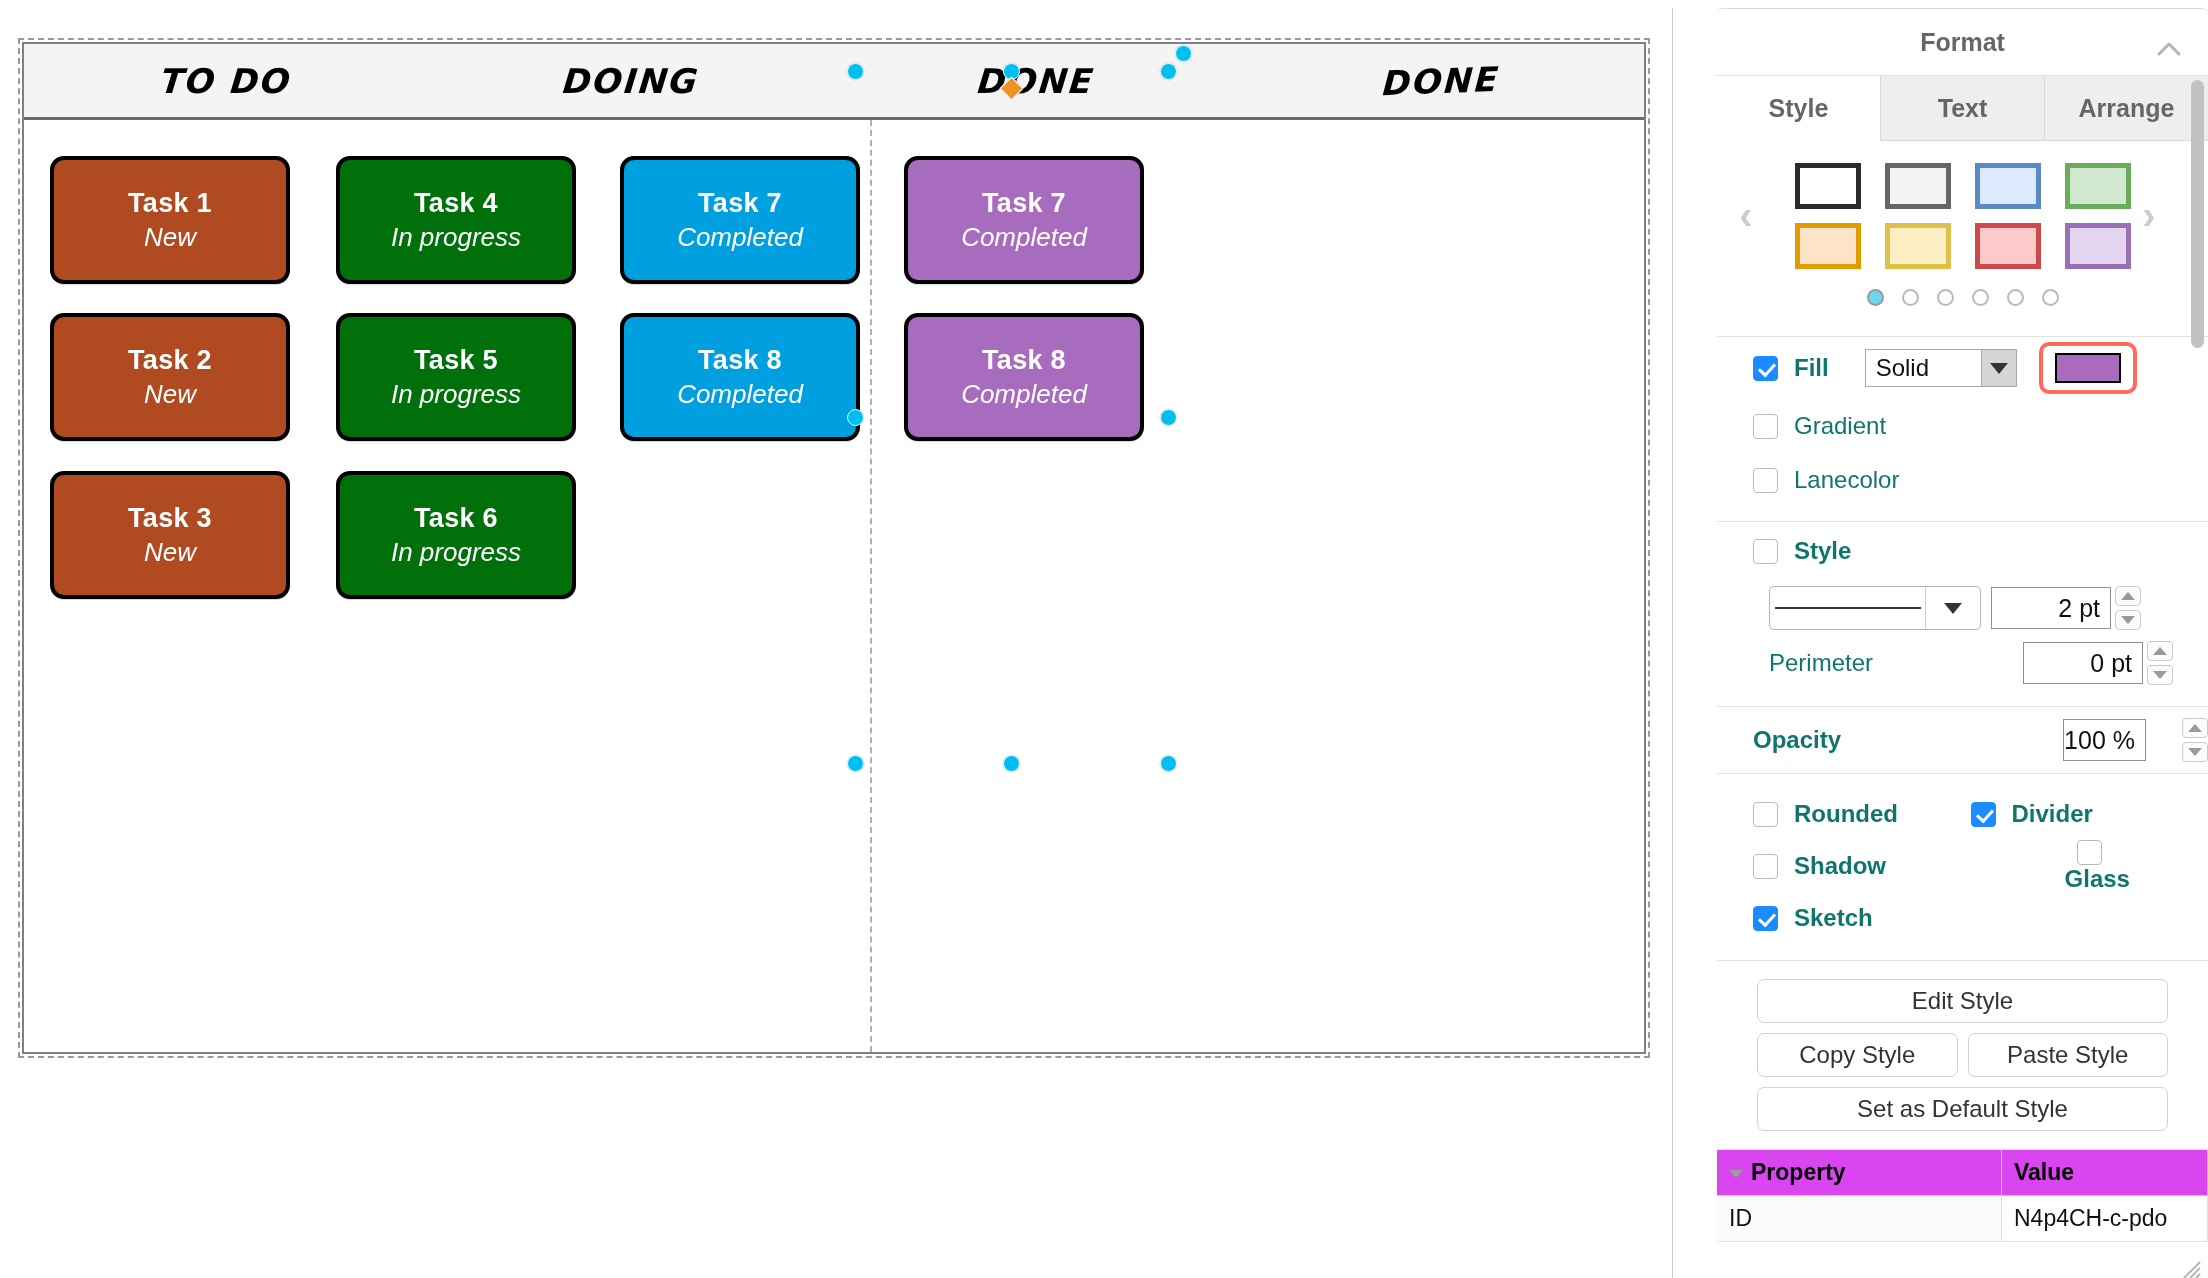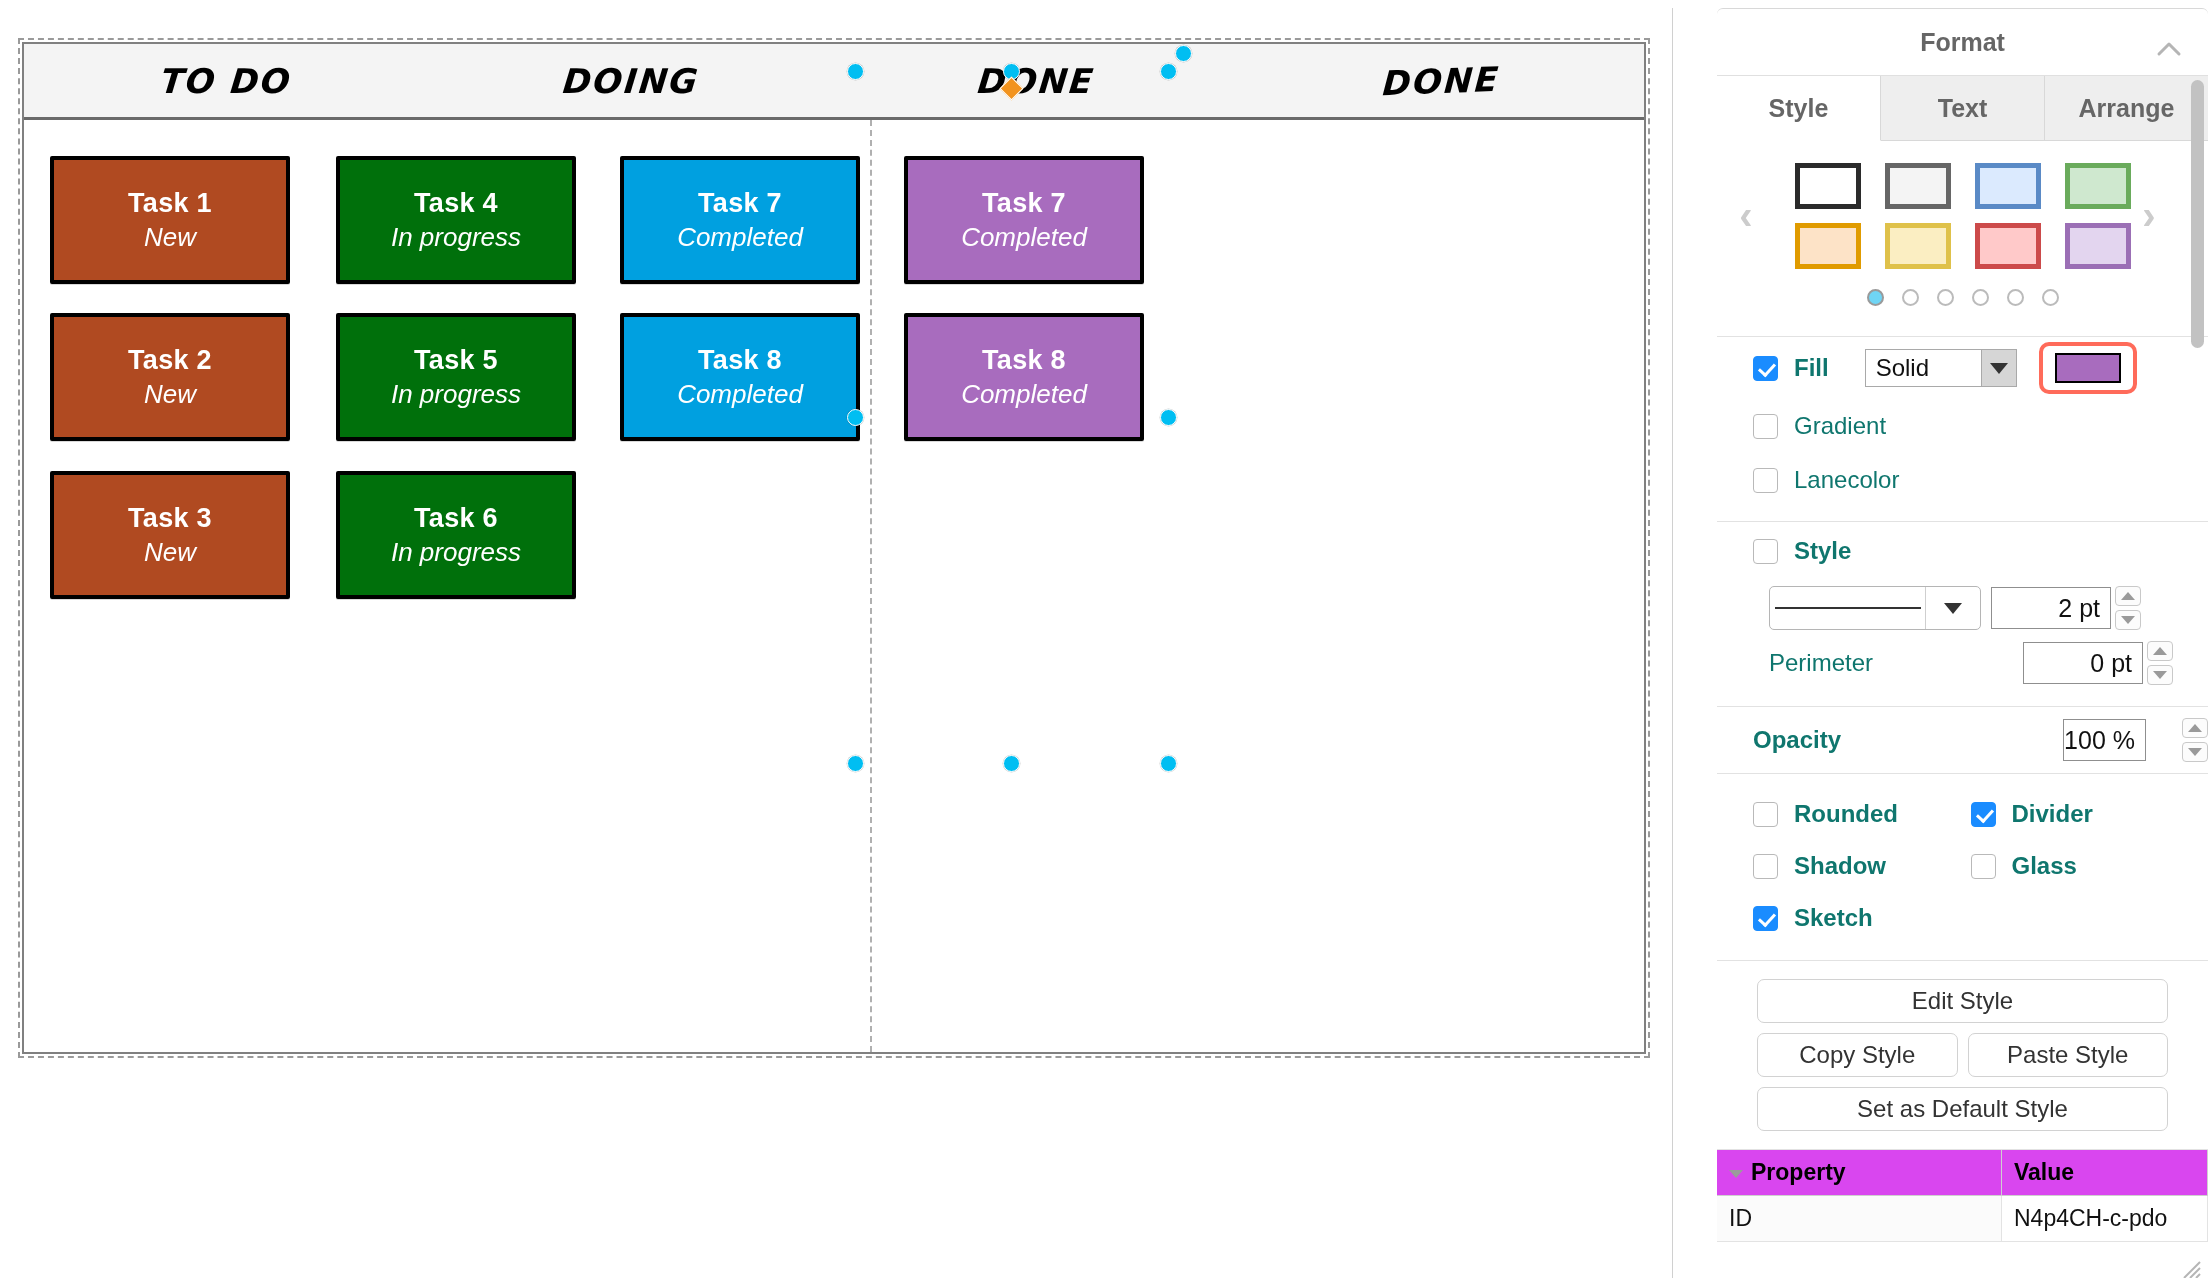--- a/index.html
+++ b/index.html
@@ -51,21 +51,21 @@
   .lane-col{flex:1 1 0;position:relative;}
   .lane-col + .lane-col{}
   .lane-div{
     position:absolute;top:0;bottom:0;width:0;
     border-left:2px dashed #b0b0b0;
   }
 
   
   .card{
     position:absolute;width:240px;height:128px;
-    border:4px solid #000000;border-radius:2px;
+    border:4px solid #000000;border-radius:14px;
     box-sizing:border-box;
     display:flex;flex-direction:column;align-items:center;justify-content:center;
     color:#ffffff;line-height:1.18;
     box-shadow:0 1px 0 rgba(0,0,0,.15);
   }
   .card .t{font-size:27px;font-weight:bold;letter-spacing:.3px;}
   .card .s{font-size:26px;font-style:italic;font-weight:400;margin-top:2px;}
 
   
   .handle{
@@ -438,21 +438,21 @@
           <div class="row" style="min-height:52px;">
             <span class="cb on" style="background: rgb(26, 140, 255); border-color: rgb(26, 140, 255);"></span>
             <span class="lbl">Sketch</span>
           </div>
         </div>
         <div style="flex:1 1 0;">
           <div class="row" style="min-height:52px;padding-left:8px;">
             <span class="cb on" style="background: rgb(26, 140, 255); border-color: rgb(26, 140, 255);"></span>
             <span class="lbl">Divider</span>
           </div>
-          <div class="row" style="min-height:52px;padding-left:8px;">
+          <div class="row" style="min-height:52px;padding-left:8px;flex-direction:column;">
             <span class="cb"></span>
             <span class="lbl">Glass</span>
           </div>
         </div>
       </div>
     </div>
 
     <div class="section btnwrap">
       <div class="btn">
           <span>Edit Style</span>

